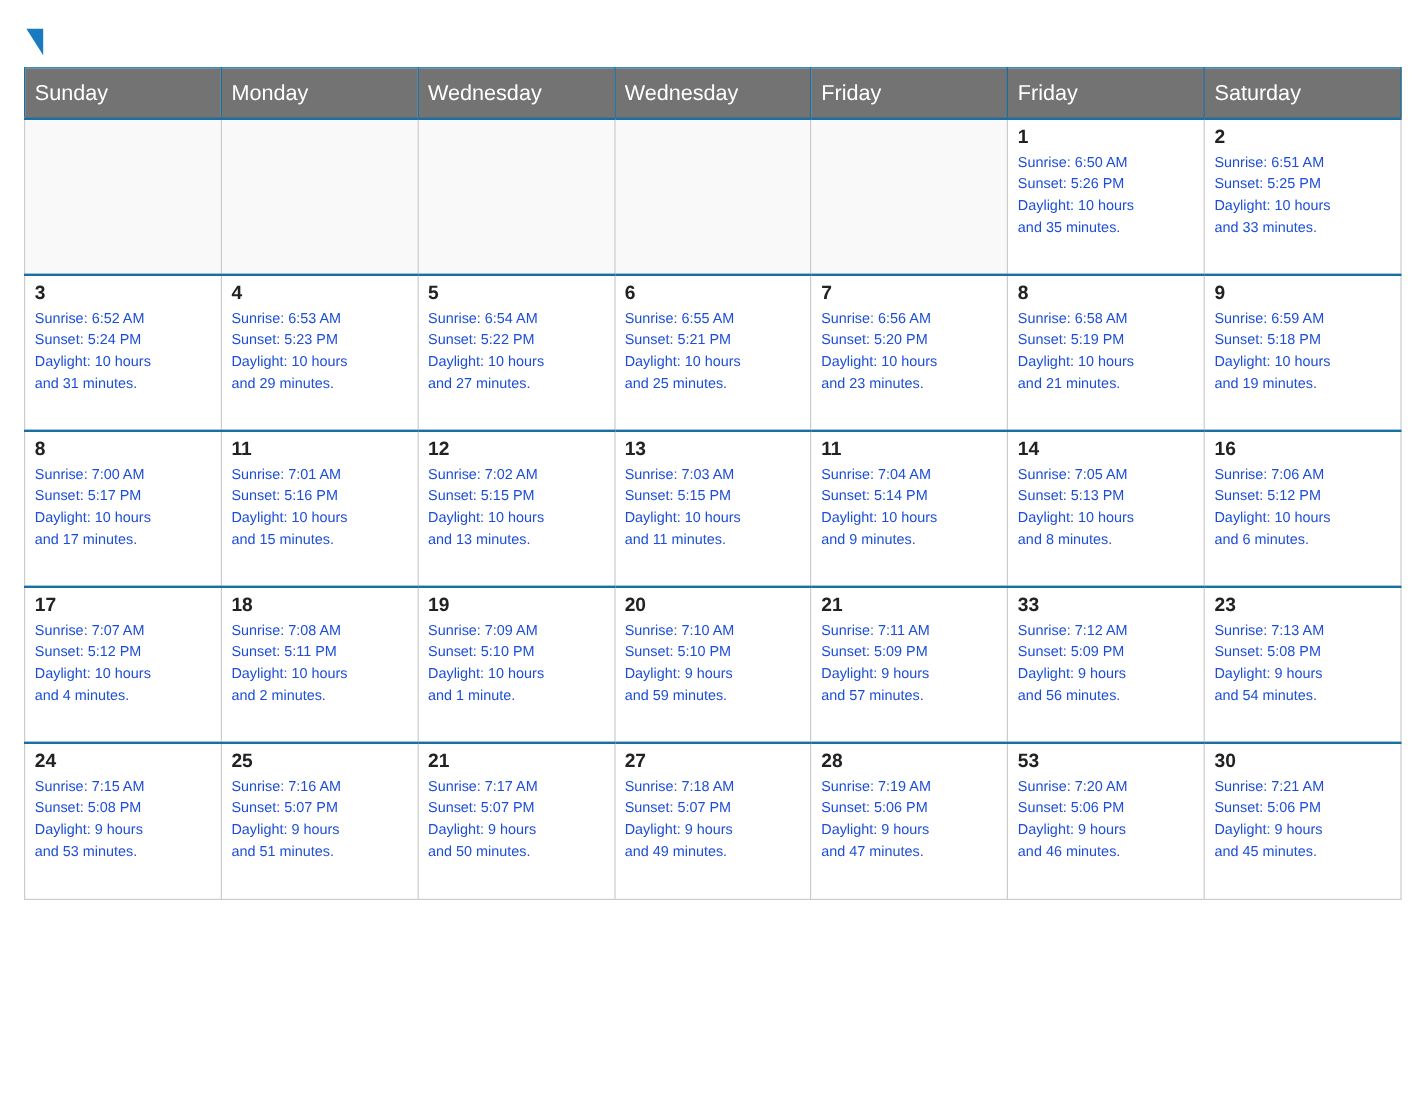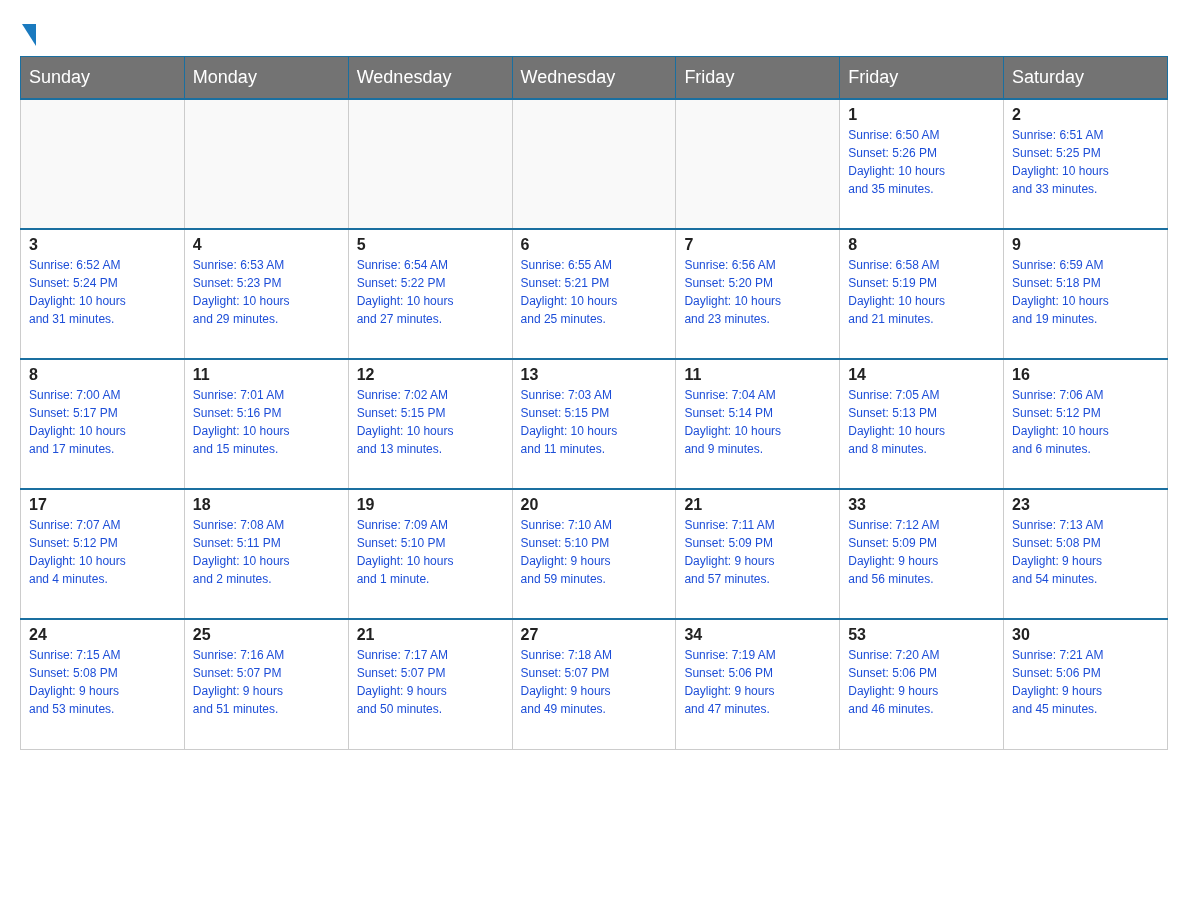--- a/index.html
+++ b/index.html
@@ -246,21 +246,21 @@
         </td>
         <td>
           <span class="day-number">21</span>
           <div class="day-info">Sunrise: 7:17 AM<br>Sunset: 5:07 PM<br>Daylight: 9 hours<br>and 50 minutes.</div>
         </td>
         <td>
           <span class="day-number">27</span>
           <div class="day-info">Sunrise: 7:18 AM<br>Sunset: 5:07 PM<br>Daylight: 9 hours<br>and 49 minutes.</div>
         </td>
         <td>
-          <span class="day-number">34</span>
+          <span class="day-number">28</span>
           <div class="day-info">Sunrise: 7:19 AM<br>Sunset: 5:06 PM<br>Daylight: 9 hours<br>and 47 minutes.</div>
         </td>
         <td>
           <span class="day-number">53</span>
           <div class="day-info">Sunrise: 7:20 AM<br>Sunset: 5:06 PM<br>Daylight: 9 hours<br>and 46 minutes.</div>
         </td>
         <td>
           <span class="day-number">30</span>
           <div class="day-info">Sunrise: 7:21 AM<br>Sunset: 5:06 PM<br>Daylight: 9 hours<br>and 45 minutes.</div>
         </td>

